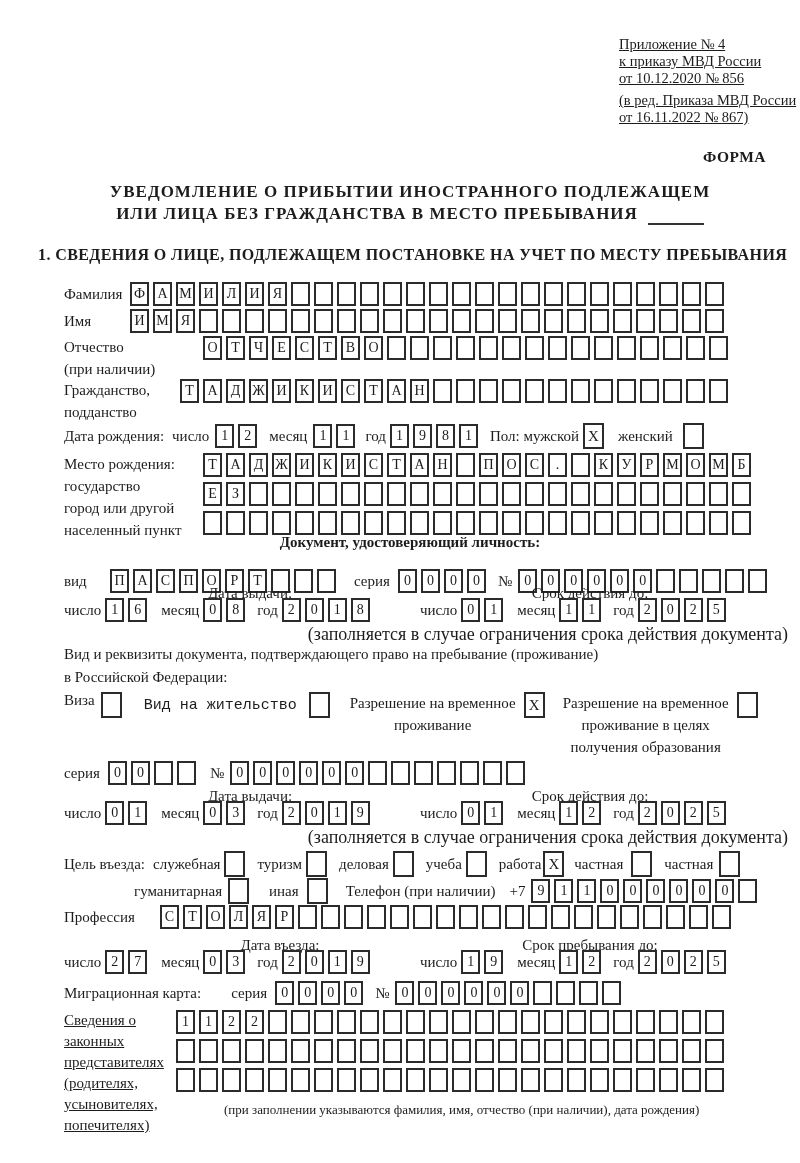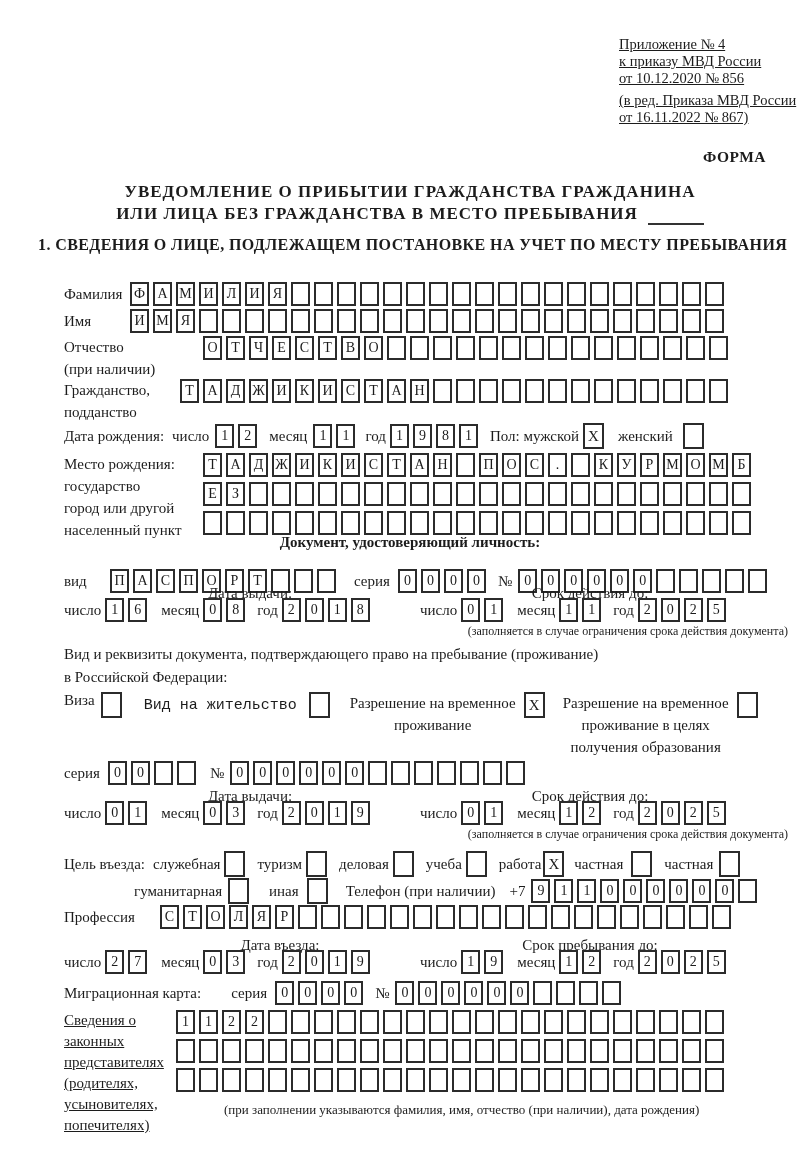--- a/index.html
+++ b/index.html
@@ -35,48 +35,48 @@
   .w139{width:139px;flex:none;}
   .ml2{margin-left:2px;}.ml4{margin-left:4px;}.ml6{margin-left:6px;}
   .ml8{margin-left:8px;}.ml10{margin-left:10px;}.ml12{margin-left:12px;}
   .ml14{margin-left:14px;}.ml16{margin-left:16px;}.ml18{margin-left:18px;}
   .ml24{margin-left:14px;}.ml30{margin-left:30px;}
   .hdr-line{font-size:14.5px;line-height:17px;}
   .gap-top{margin-top:5px;}
   .title-line{font-weight:bold;font-size:17px;letter-spacing:1px;line-height:22px;}
   .blank{display:inline-block;width:56px;height:16px;border-bottom:2px solid #333;margin-left:10px;flex:none;}
   .datehead{position:absolute;text-align:center;font-size:15px;display:block;}
-  .noteline{justify-content:flex-end;font-size:12px;}
+  .noteline{justify-content:flex-end;font-size:18px;}
 </style>
 </head>
 <body>
 
 <div class="page">
 
   <div class="abs" style="top:36px;left:619px;">
     <div class="lstack tight">
       <span class="hdr-line">Приложение № 4</span>
       <span class="hdr-line">к приказу МВД России</span>
       <span class="hdr-line">от 10.12.2020 № 856</span>
       <span class="hdr-line gap-top">(в ред. Приказа МВД России</span>
       <span class="hdr-line">от 16.11.2022 № 867)</span>
     </div>
   </div>
 
   <div class="abs bold" style="top:148px;left:620px;width:146px;justify-content:flex-end;font-size:15.5px;letter-spacing:0.5px;">ФОРМА</div>
 
   <div class="abs" style="top:181px;left:40px;width:740px;flex-direction:column;">
-    <span class="title-line">УВЕДОМЛЕНИЕ О ПРИБЫТИИ ГРАЖДАНСТВА ГРАЖДАНИНА</span>
+    <span class="title-line">УВЕДОМЛЕНИЕ О ПРИБЫТИИ ИНОСТРАННОГО ПОДЛЕЖАЩЕМ</span>
     <span style="display:flex;align-items:flex-end;">
       <span class="title-line">ИЛИ ЛИЦА БЕЗ ГРАЖДАНСТВА В МЕСТО ПРЕБЫВАНИЯ</span>
       <span class="blank"></span>
     </span>
   </div>
 
-  <div class="abs bold" style="top:236px;left:38px;width:760px;font-size:16px;letter-spacing:0.4px;">1. СВЕДЕНИЯ О ЛИЦЕ, ПОДЛЕЖАЩЕМ ПОСТАНОВКЕ НА УЧЕТ ПО МЕСТУ ПРЕБЫВАНИЯ</div>
+  <div class="abs bold" style="top:246px;left:38px;width:760px;font-size:16px;letter-spacing:0.4px;">1. СВЕДЕНИЯ О ЛИЦЕ, ПОДЛЕЖАЩЕМ ПОСТАНОВКЕ НА УЧЕТ ПО МЕСТУ ПРЕБЫВАНИЯ</div>
 
   <div class="abs" style="top:282px;left:64px;">
     <span class="lbl w66">Фамилия</span>
     <span class="cells">
         <span class="cell">Ф</span>
         <span class="cell">А</span>
         <span class="cell">М</span>
         <span class="cell">И</span>
         <span class="cell">Л</span>
         <span class="cell">И</span>

